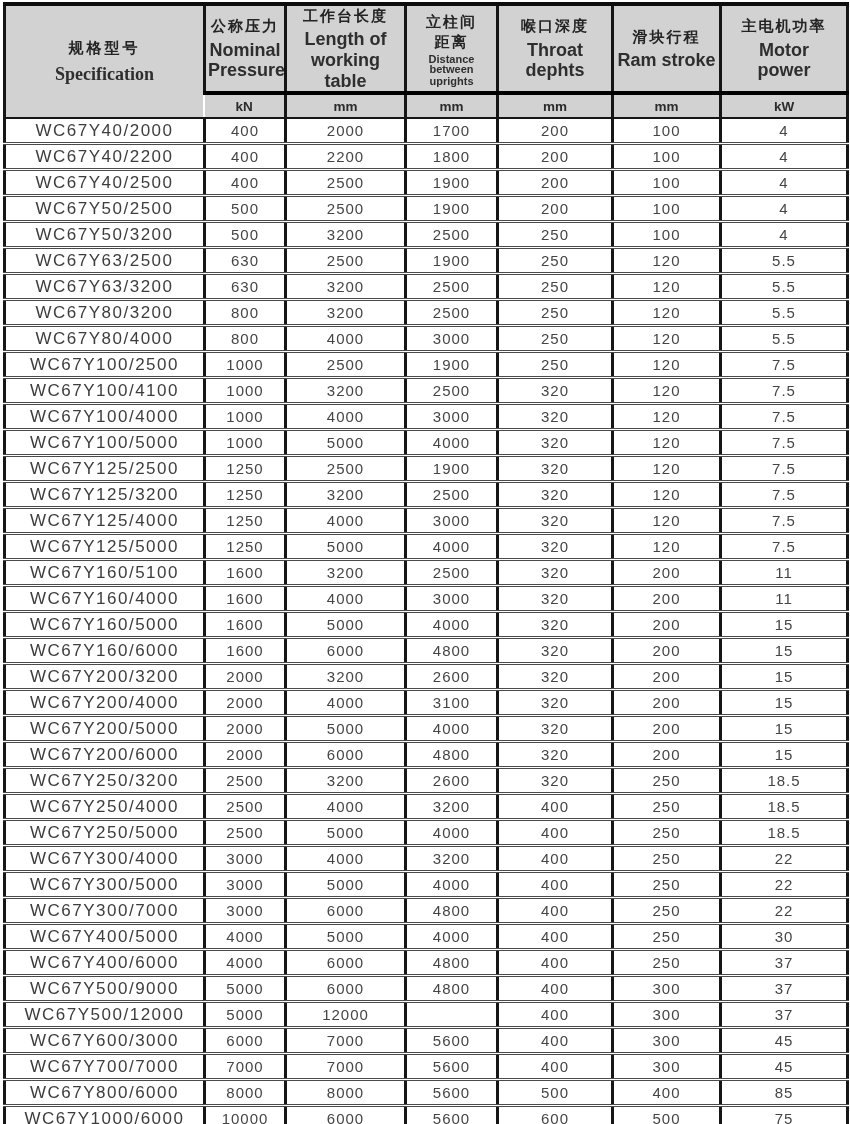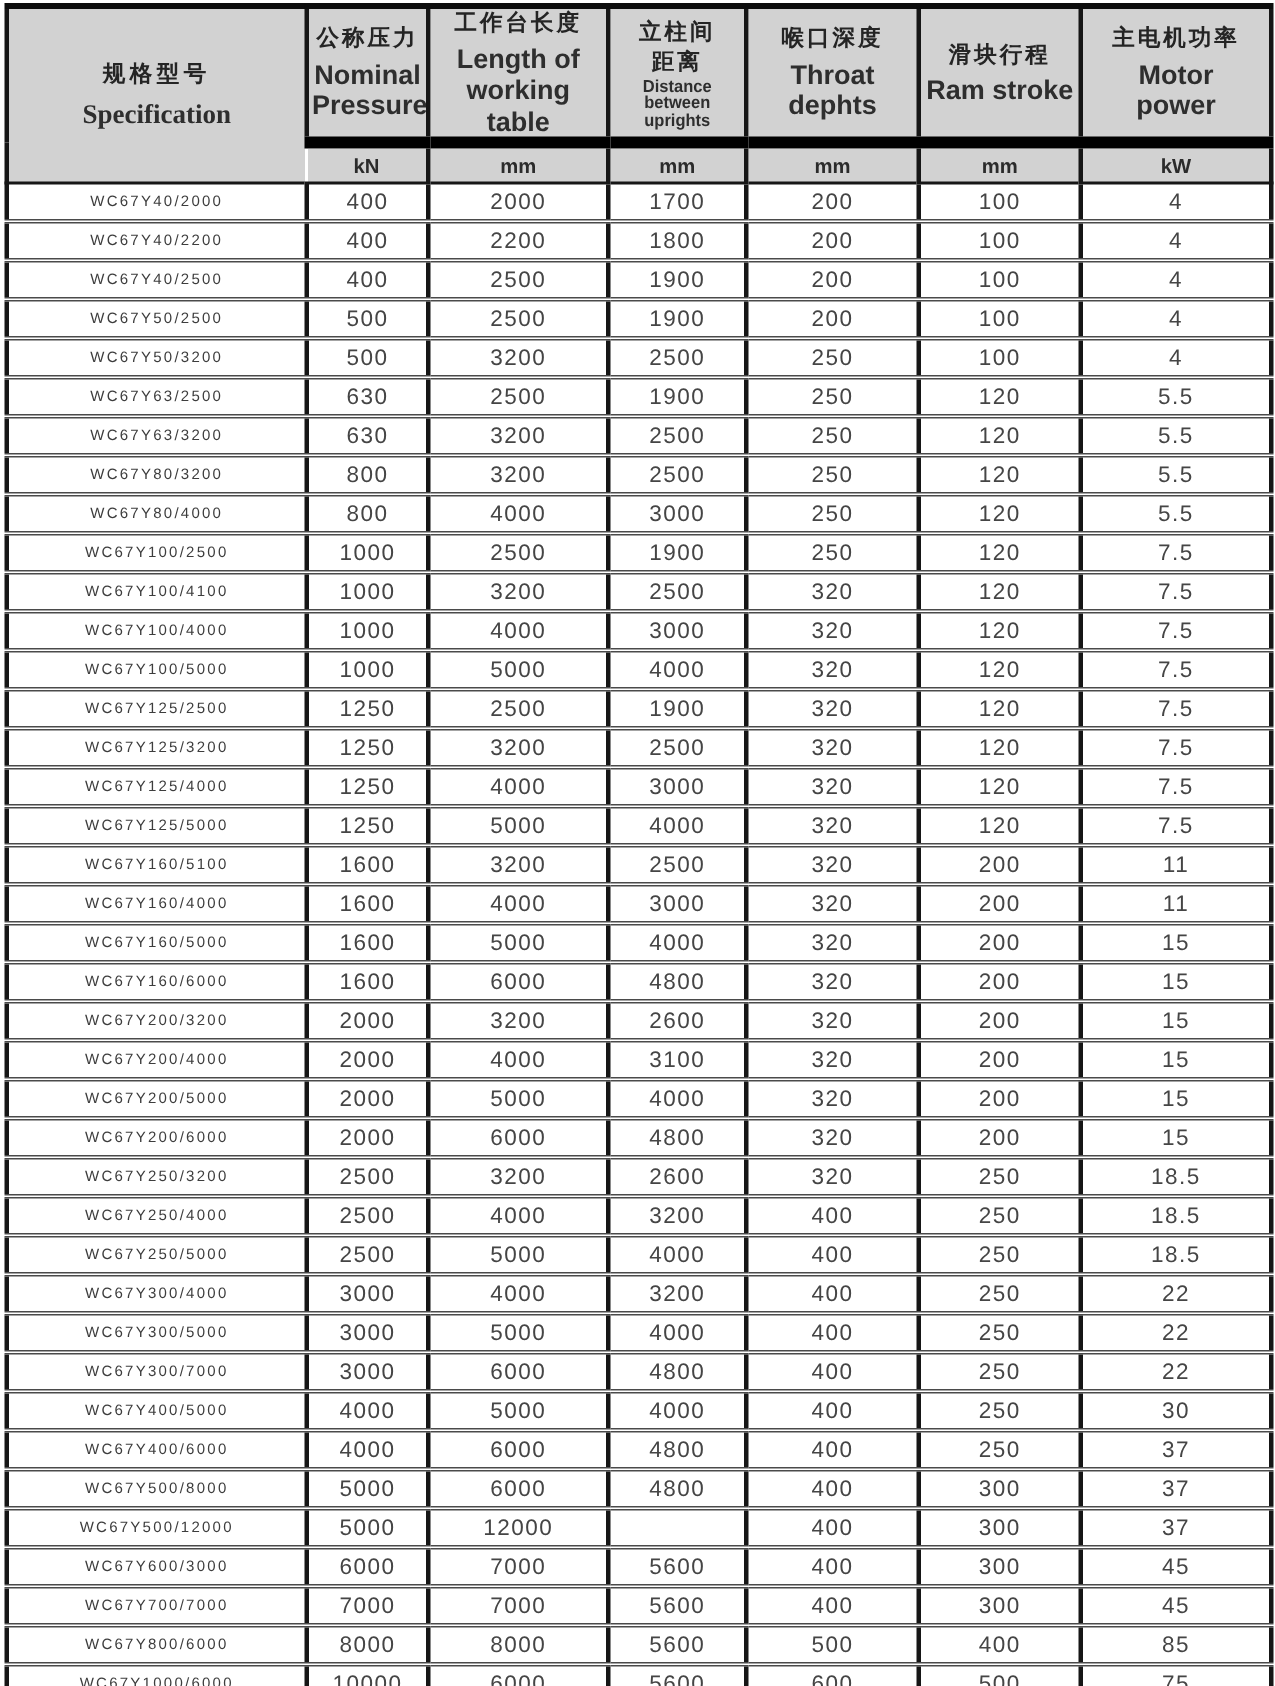--- a/index.html
+++ b/index.html
@@ -43,21 +43,21 @@
   }
   th:first-child, td:first-child { border-left: none; }
 
   thead th {
     background: #d2d2d2;
     color: #272727;
   }
   thead tr.main-header th { height: 80px; }
   thead tr.units-row th {
     height: 22px;
-    border-top: 8px solid #000000;
+    border-top: 4px solid #000000;
     font-size: 13.5px;
     font-weight: bold;
     color: #2b2b2b;
   }
 
   .zh {
     font-size: 15px;
     font-weight: bold;
     letter-spacing: 2px;
     white-space: pre-line;
@@ -85,21 +85,21 @@
   tbody td {
     height: 23px;
     border-top: 3px double #4a4a4a;
     font-size: 15px;
     color: #454545;
     letter-spacing: 1px;
     line-height: 1;
   }
   tbody tr:first-child td { border-top: 2px solid #161616; }
   tbody td.spec {
-    font-size: 10px;
+    font-size: 17px;
     color: #3d3d3d;
     letter-spacing: 1.5px;
   }
 </style>
 </head>
 <body>
 
 <div class="page">
   <table class="spec">
     <colgroup>
@@ -449,21 +449,21 @@
         <tr>
           <td class="spec">WC67Y400/6000</td>
           <td class="val">4000</td>
           <td class="val">6000</td>
           <td class="val">4800</td>
           <td class="val">400</td>
           <td class="val">250</td>
           <td class="val">37</td>
         </tr>
         <tr>
-          <td class="spec">WC67Y500/8000</td>
+          <td class="spec">WC67Y500/9000</td>
           <td class="val">5000</td>
           <td class="val">6000</td>
           <td class="val">4800</td>
           <td class="val">400</td>
           <td class="val">300</td>
           <td class="val">37</td>
         </tr>
         <tr>
           <td class="spec">WC67Y500/12000</td>
           <td class="val">5000</td>

